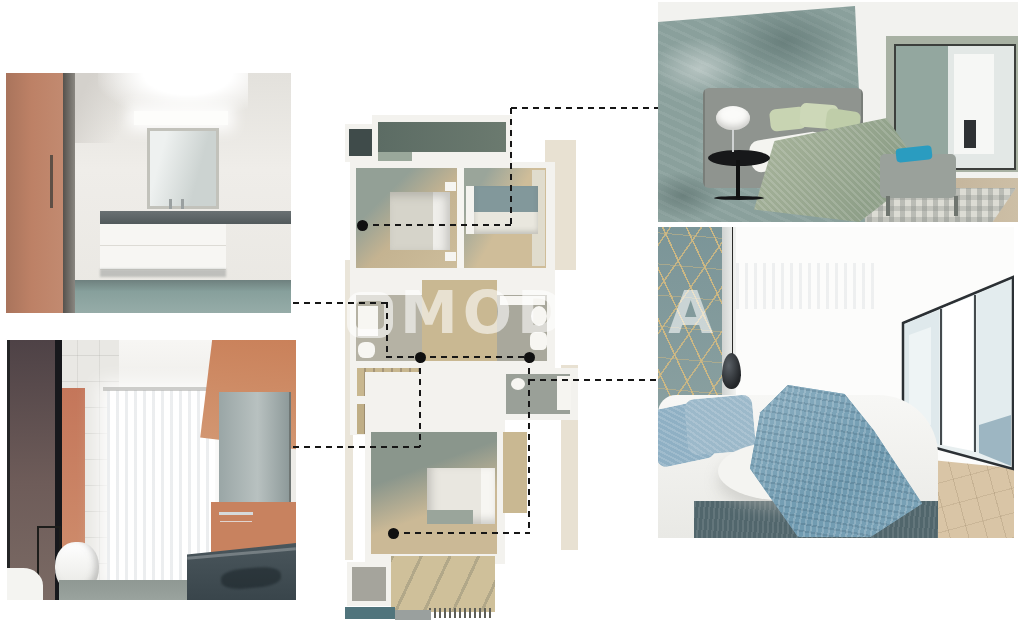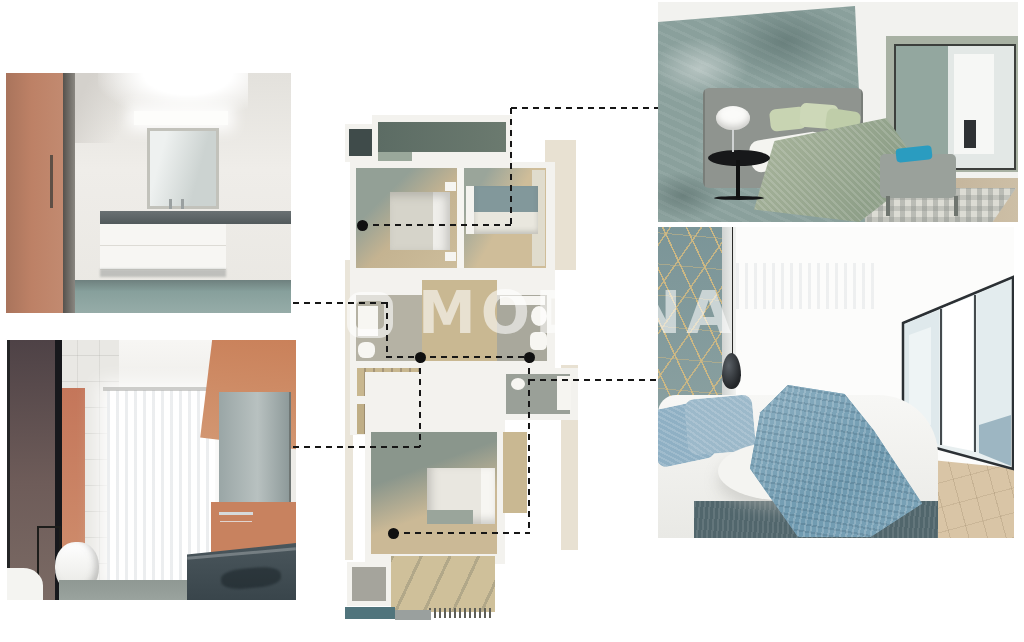--- a/index.html
+++ b/index.html
@@ -8,21 +8,21 @@
   .abs{position:absolute;}
   .photo{position:absolute;overflow:hidden;background:#eceae6;}
   
   .dash-h{position:absolute;height:2px;background:repeating-linear-gradient(90deg,#161616 0 6px,rgba(0,0,0,0) 6px 11px);z-index:40;}
   .dash-v{position:absolute;width:2px;background:repeating-linear-gradient(180deg,#161616 0 6px,rgba(0,0,0,0) 6px 11px);z-index:40;}
   .dot{position:absolute;width:11px;height:11px;border-radius:50%;background:#101010;z-index:41;}
   
   #wm-logo{position:absolute;left:347px;top:292px;width:28px;height:28px;
            border:9px solid rgba(255,255,255,0.58);border-radius:14px;z-index:30;}
   #wm-title{position:absolute;left:400px;top:283px;font-size:58px;font-weight:bold;
-            letter-spacing:5px;color:rgba(255,255,255,0.58);z-index:30;line-height:60px;margin-left:18px;}
+            letter-spacing:5px;color:rgba(255,255,255,0.58);z-index:30;line-height:60px;}
   #wm-sub{position:absolute;left:402px;top:341px;font-size:17px;font-weight:bold;
           letter-spacing:16px;color:rgba(255,255,255,0.65);z-index:30;}
   .tilegrid{background-image:
       repeating-linear-gradient(0deg,rgba(160,160,155,.25) 0 1px,rgba(0,0,0,0) 1px 26px),
       repeating-linear-gradient(90deg,rgba(160,160,155,.2) 0 1px,rgba(0,0,0,0) 1px 22px);}
   .curtain{background-image:repeating-linear-gradient(90deg,rgba(205,210,214,.55) 0 3px,rgba(255,255,255,0) 3px 9px);}
 </style>
 </head>
 <body>
 

